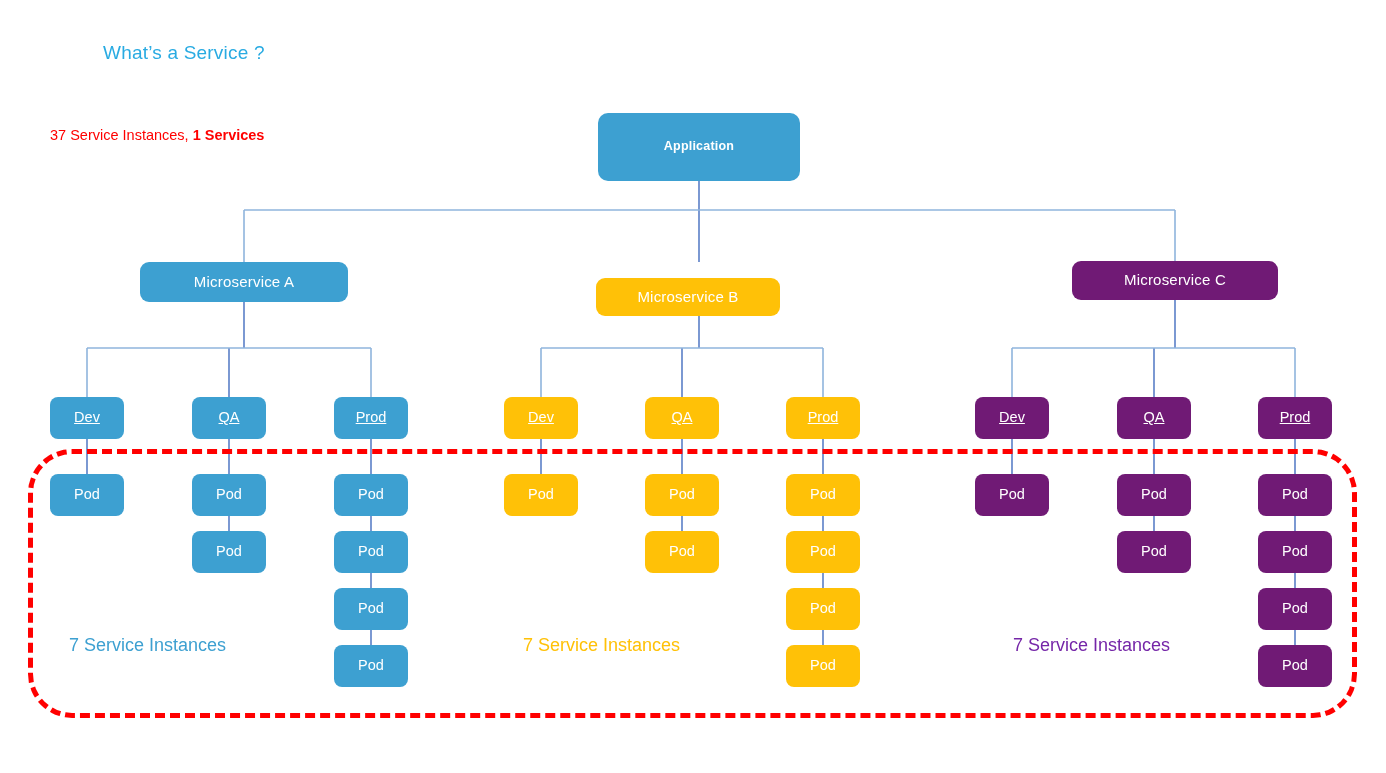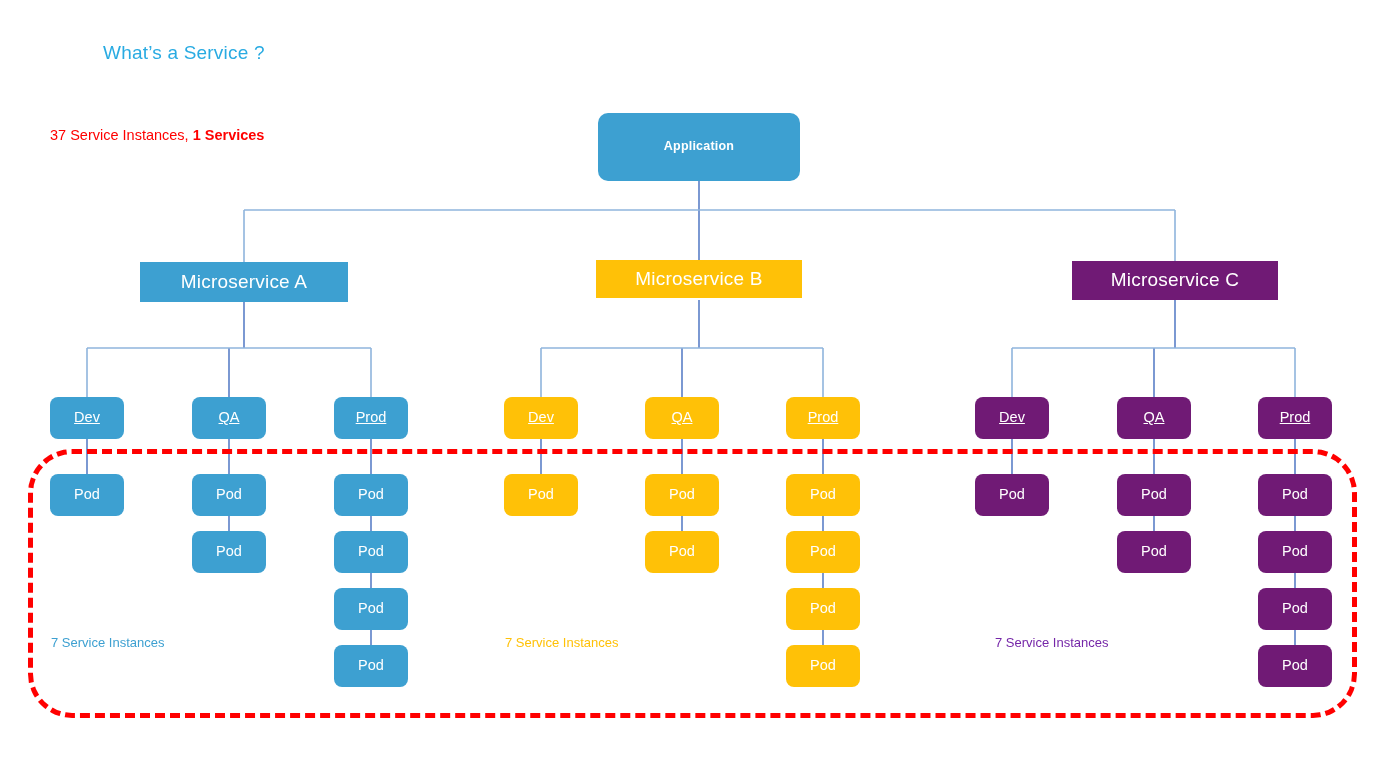--- a/index.html
+++ b/index.html
@@ -14,36 +14,36 @@
   .title{
     position:absolute;left:103px;top:42px;
     font-size:19px;color:#29ABE2;letter-spacing:.2px;white-space:nowrap;
   }
   .subtitle{
     position:absolute;left:50px;top:127px;
     font-size:14.5px;color:#FF0000;white-space:nowrap;
   }
   .subtitle b{font-weight:bold;}
   .grp-label{
-    position:absolute;font-size:13px;white-space:nowrap;
+    position:absolute;font-size:18px;white-space:nowrap;margin-left:18px;
   }
 
   
   #wires{position:absolute;left:0;top:0;width:1386px;height:773px;}
 
   
   .node{
     position:absolute;box-sizing:border-box;
     display:flex;align-items:center;justify-content:center;
     color:#ffffff;border-radius:8px;
     text-align:center;line-height:1.1;
     user-select:none;
   }
   .node.app{border-radius:10px;font-size:12.5px;font-weight:bold;letter-spacing:.2px;}
-  .node.ms{border-radius:0;font-size:19px;font-weight:normal;letter-spacing:.2px;}
+  .node.ms{border-radius:9px;font-size:15px;font-weight:normal;letter-spacing:.2px;}
   .node.env{border-radius:8px;font-size:14.5px;text-decoration:underline;}
   .node.pod{border-radius:8px;font-size:14.5px;}
 
   .c-blue{background:#3DA0D1;}
   .c-amber{background:#FFC107;}
   .c-purple{background:#701a75;}
 
   
   .highlight{
     position:absolute;box-sizing:border-box;
@@ -126,21 +126,21 @@
       <line x1="1295" y1="439" x2="1295" y2="474"></line>
       <line x1="1295" y1="516" x2="1295" y2="531"></line>
       <line x1="1295" y1="573" x2="1295" y2="588"></line>
       <line x1="1295" y1="630" x2="1295" y2="645"></line>
     </g>
   </svg>
 
   <div class="node app c-blue" style="left:598px;top:113px;width:202px;height:68px;">Application</div>
 
   <div class="node ms c-blue" style="left:140px;top:262px;width:208px;height:40px;">Microservice A</div>
-  <div class="node ms c-amber" style="left:596px;top:260px;width:206px;height:38px;">Microservice B</div>
+  <div class="node ms c-amber" style="left:596px;top:278px;width:184px;height:38px;">Microservice B</div>
   <div class="node ms c-purple" style="left:1072px;top:261px;width:206px;height:39px;">Microservice C</div>
 
   <div class="node env c-blue" style="left:50px;top:397px;width:74px;height:42px;">Dev</div>
   <div class="node env c-blue" style="left:192px;top:397px;width:74px;height:42px;">QA</div>
   <div class="node env c-blue" style="left:334px;top:397px;width:74px;height:42px;">Prod</div>
 
   <div class="node pod c-blue" style="left:50px;top:474px;width:74px;height:42px;">Pod</div>
 
   <div class="node pod c-blue" style="left:192px;top:474px;width:74px;height:42px;">Pod</div>
   <div class="node pod c-blue" style="left:192px;top:531px;width:74px;height:42px;">Pod</div>

